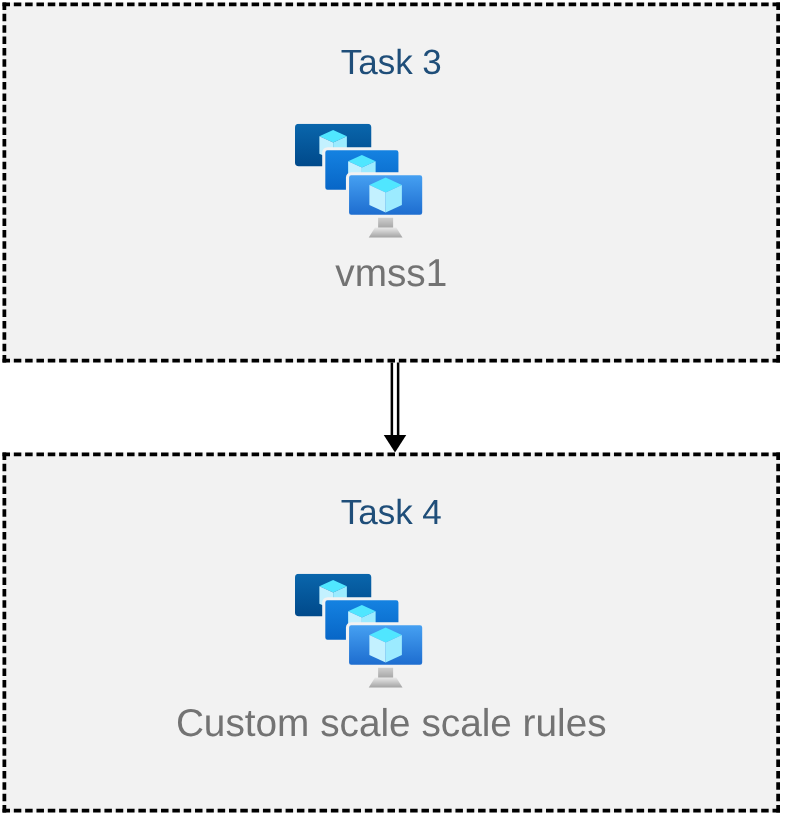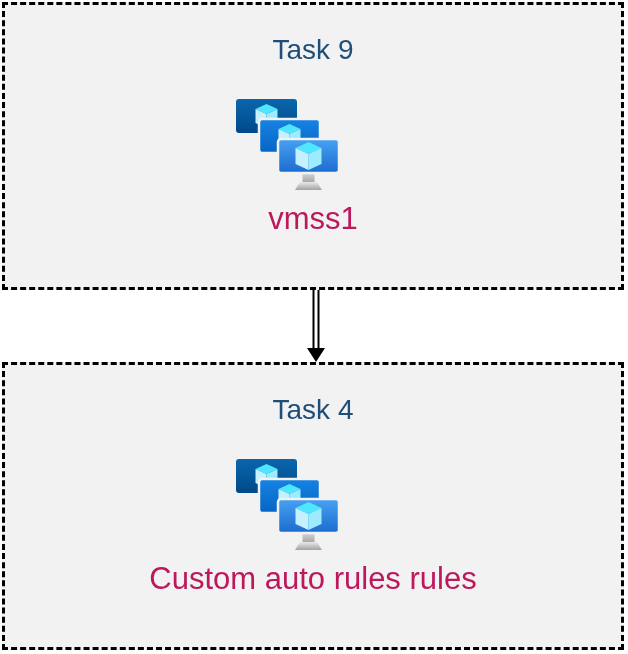--- a/index.html
+++ b/index.html
@@ -40,21 +40,21 @@
     height: 96px;
   }
   .box-lines {
     position: absolute;
     top: 196px;
     left: 0;
     width: 100%;
     text-align: center;
     font-size: 31px;
     line-height: 36px;
-    color: #be185d;
+    color: #737373;
   }
   .connector {
     position: absolute;
     left: 304px;
     top: 290px;
     width: 24px;
     height: 72px;
   }
   .arrow-shaft {
     position: absolute;
@@ -120,37 +120,37 @@
       <polygon points="72.5,43 85.5,49 72.5,55 59.5,49" fill="#50e6ff"></polygon>
       <polygon points="59.5,49 72.5,55 72.5,71 59.5,65" fill="#c3f1ff"></polygon>
       <polygon points="85.5,49 72.5,55 72.5,71 85.5,65" fill="#9cebff"></polygon>
     </symbol>
   </defs>
 </svg>
 
 <div class="page">
 
   <div class="task-box top">
-    <div class="box-title">Task 9</div>
+    <div class="box-title">Task 3</div>
     <svg class="vmss-icon" viewBox="0 0 104 96">
       <use href="#vmss-symbol"></use>
     </svg>
     <div class="box-lines">
       <div>vmss1</div>
     </div>
   </div>
 
   <div class="connector">
     <div class="arrow-shaft"></div>
     <div class="arrow-head"></div>
   </div>
 
   <div class="task-box bottom">
     <div class="box-title">Task 4</div>
     <svg class="vmss-icon" viewBox="0 0 104 96">
       <use href="#vmss-symbol"></use>
     </svg>
     <div class="box-lines">
-      <div>Custom auto rules rules</div>
+      <div>Custom scale scale rules</div>
     </div>
   </div>
 
 </div>
 
 </body></html>

